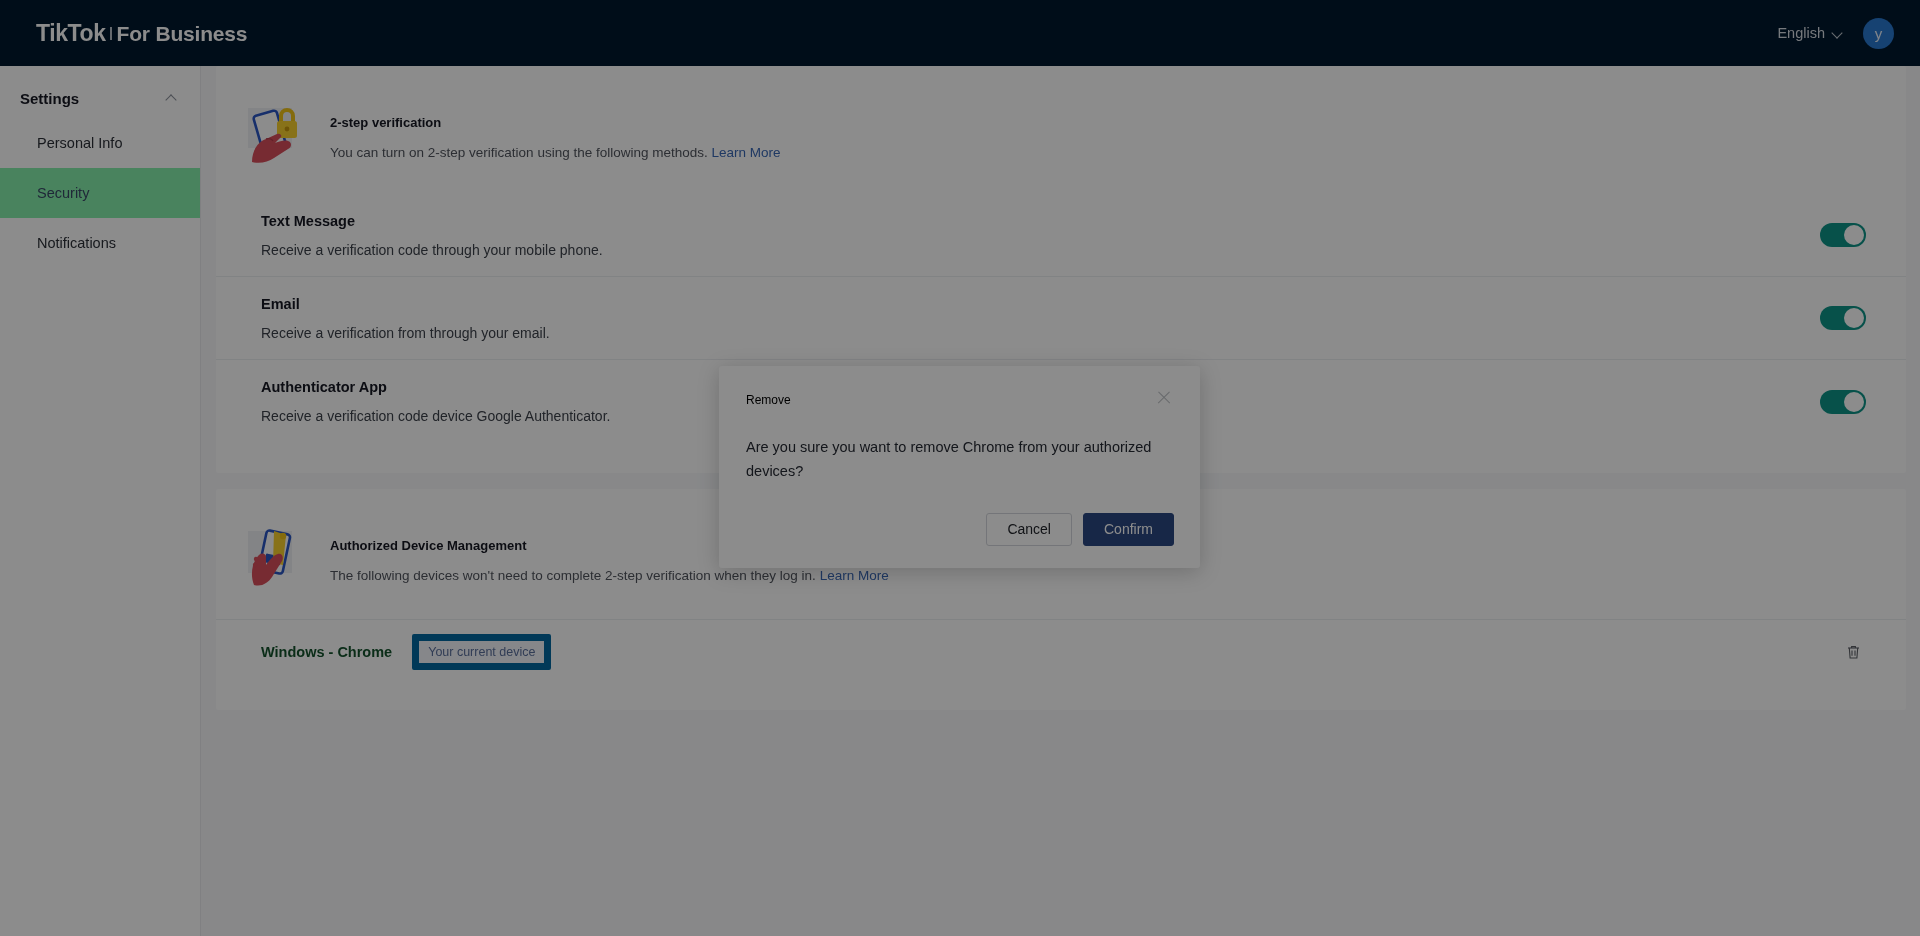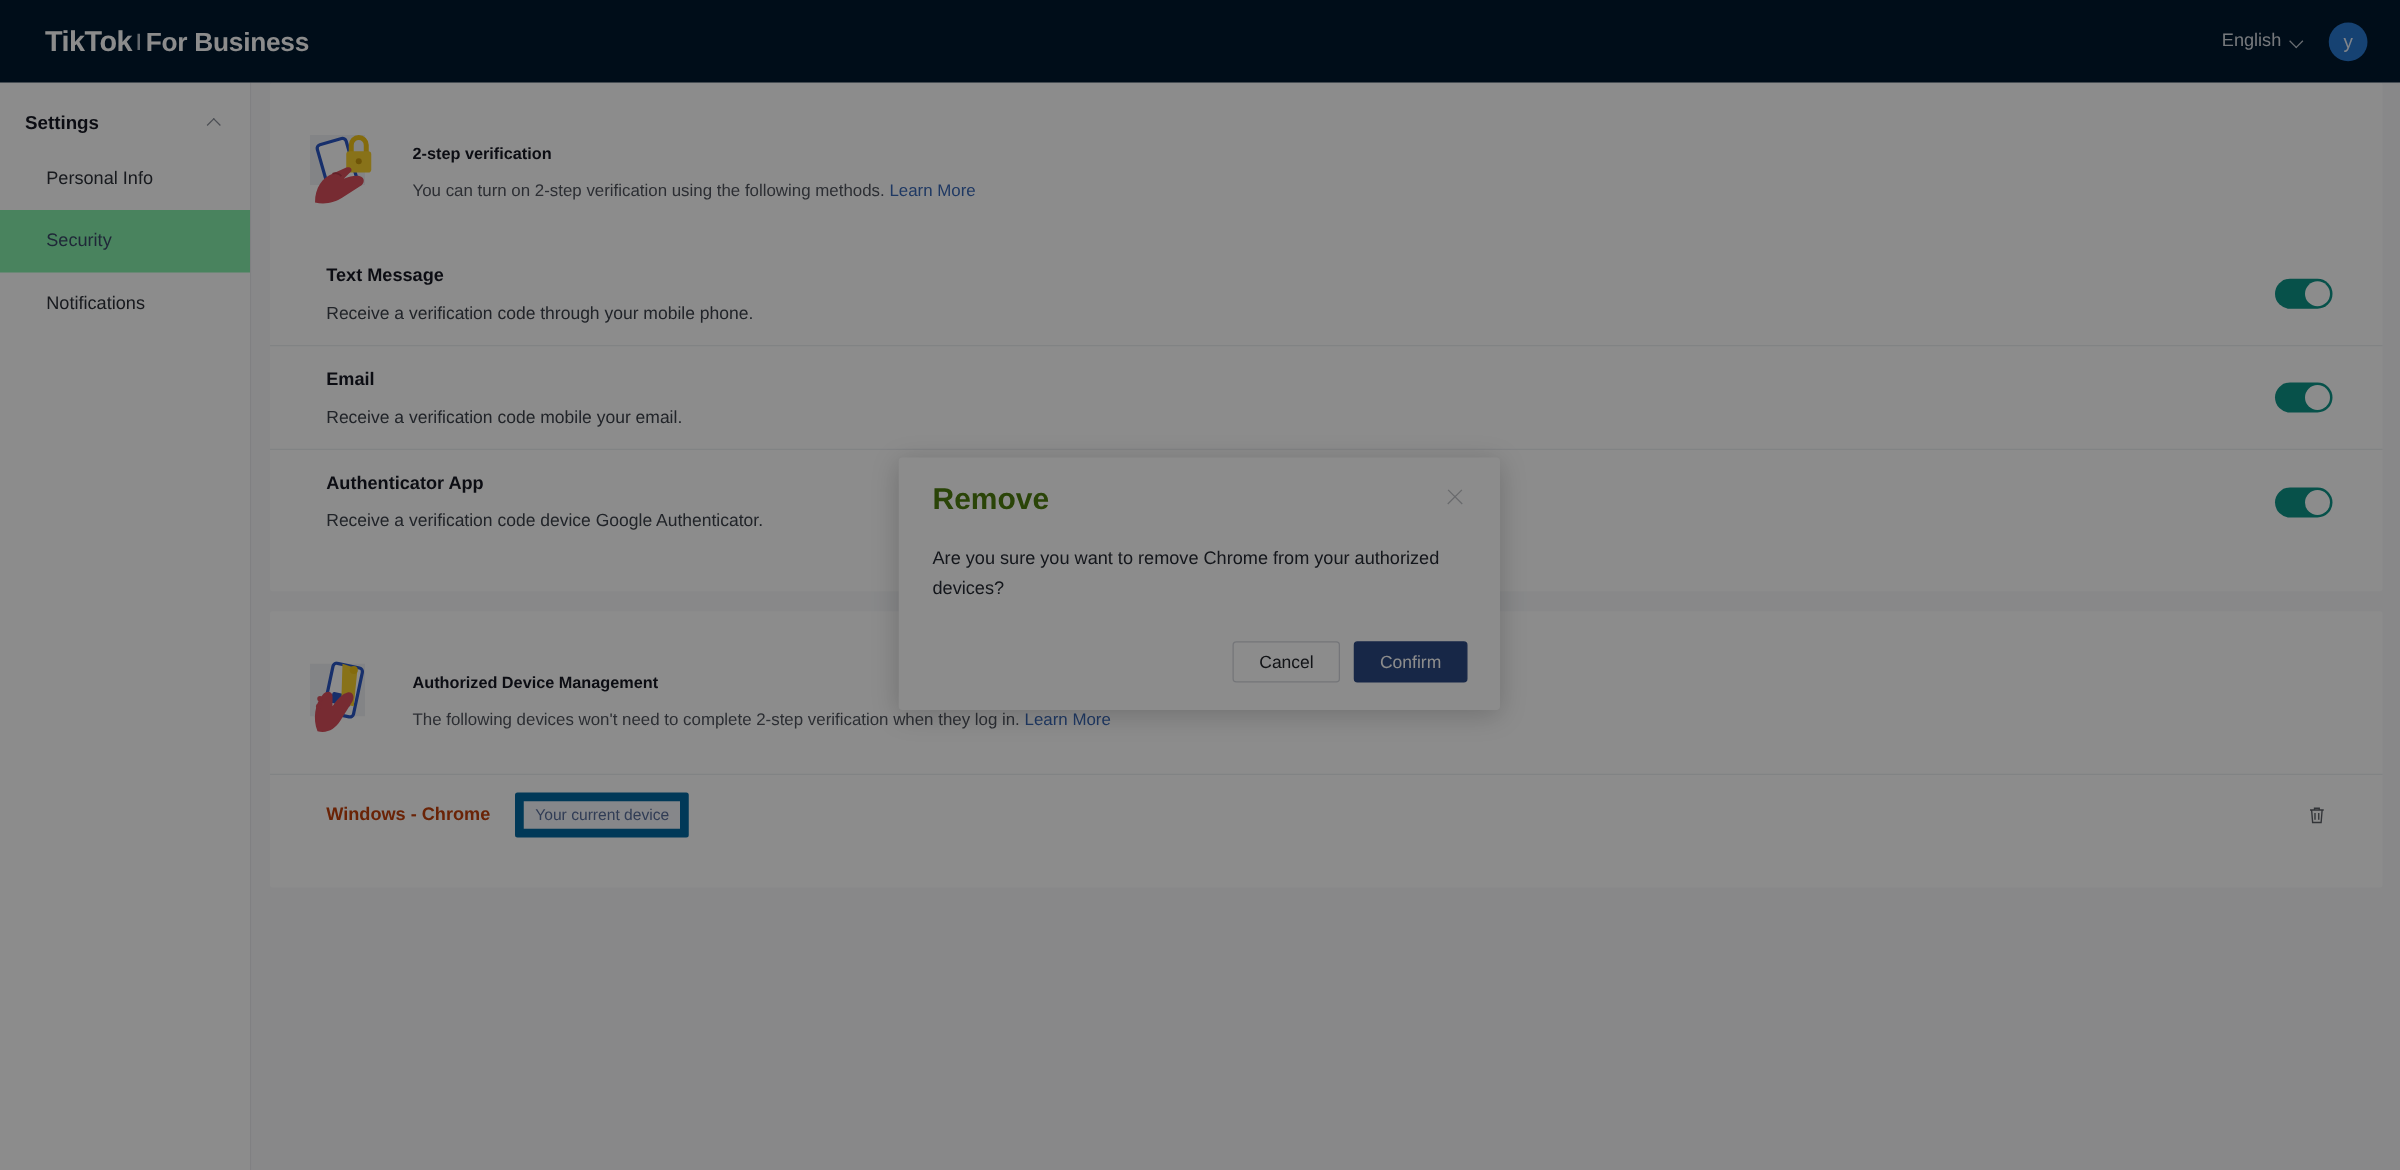--- a/index.html
+++ b/index.html
@@ -251,21 +251,21 @@
   .device-row {
     display: flex;
     align-items: center;
     padding: 14px 40px 14px 45px;
     min-height: 56px;
     border-top: 1px solid #eceef1;
   }
   .device-name {
     font-size: 14.5px;
     font-weight: 700;
-    color: #c2410c;
+    color: #14532d;
   }
   .device-badge {
     margin-left: 20px;
     font-size: 12.5px;
     color: #5a6f9c;
     border: 7px solid #0369a1;
     background: #f4f6fb;
     border-radius: 2px;
     padding: 3px 9px;
     line-height: 16px;
@@ -296,23 +296,23 @@
     background: #ffffff;
     border-radius: 3px;
     box-shadow: 0 4px 22px rgba(0,0,0,0.2);
     padding: 22px 26px 22px 27px;
   }
   .modal-header {
     display: flex;
     align-items: flex-start;
   }
   .modal-title {
-    font-size: 24px;
-    font-weight: 700;
-    color: #4d7c0f;
+    font-size: 12px;
+    font-weight: 400;
+    color: #000000;
     line-height: 24px;
   }
   .modal-close {
     margin-left: auto;
     width: 20px; height: 20px;
     position: relative;
     cursor: pointer;
     opacity: 0.55;
   }
   .modal-close::before,
@@ -432,21 +432,21 @@
           <div class="method-desc">Receive a verification code through your mobile phone.</div>
         </div>
         <div class="toggle">
           <div class="knob"></div>
         </div>
       </div>
 
       <div class="method-row">
         <div class="method-text">
           <div class="method-name">Email</div>
-          <div class="method-desc">Receive a verification code mobile your email.</div>
+          <div class="method-desc">Receive a verification from through your email.</div>
         </div>
         <div class="toggle">
           <div class="knob"></div>
         </div>
       </div>
 
       <div class="method-row">
         <div class="method-text">
           <div class="method-name">Authenticator App</div>
           <div class="method-desc">Receive a verification code device Google Authenticator.</div>

